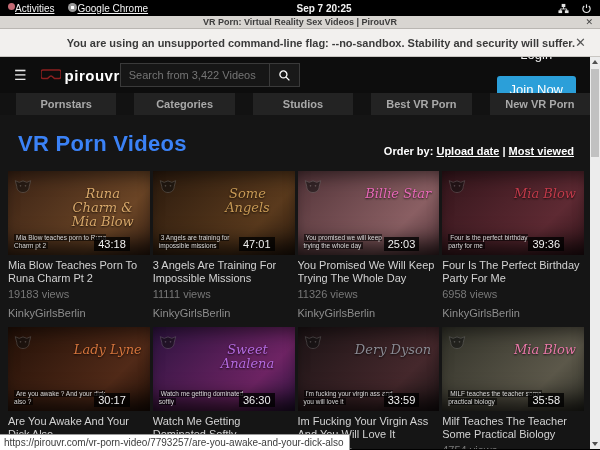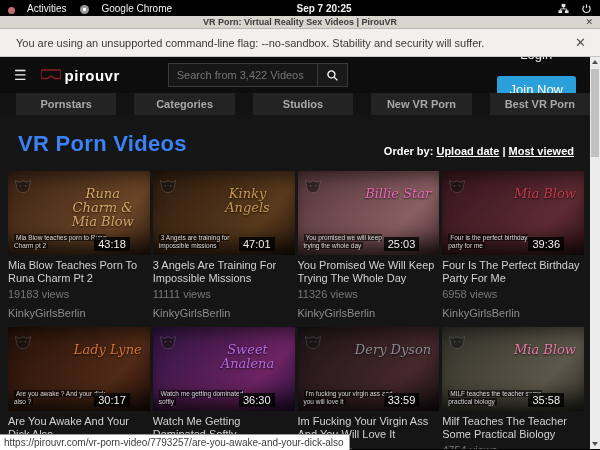--- a/index.html
+++ b/index.html
@@ -3,58 +3,58 @@
 <meta charset="utf-8">
 <style>
   * { margin:0; padding:0; box-sizing:border-box; }
   html,body { width:600px; height:450px; overflow:hidden; background:#000;
     font-family:"Liberation Sans", sans-serif; }
 
   
   .sysbar { height:16px; background:#000; color:#f2f2f2; display:flex;
     align-items:center; font-size:10px; padding:0 8px; position:relative; }
   .sysbar .left { display:flex; align-items:center; gap:14px; }
-  .sys-item { display:flex; align-items:flex-end; gap:12px; }
+  .sys-item { display:flex; align-items:flex-start; gap:0;text-decoration:underline; }
   .rec-dot { width:7px; height:7px; border-radius:50%; background:#c46a74; display:inline-block; }
   .chrome-ico { width:9px; height:9px; border-radius:50%;
     background:radial-gradient(circle at 50% 50%, #fff 0 28%, #9a9a9a 30% 100%); display:inline-block; }
   .sysbar .clock { position:absolute; left:0; right:0; text-align:center; font-weight:bold; pointer-events:none;padding-left:48px; }
   .sysbar .right { margin-left:auto; display:flex; align-items:center; gap:12px; z-index:1; }
   .tray-svg { display:block; }
 
   
   .tabbar { height:13px; background:#d8d5d1; border-bottom:1px solid #b9b6b2;
     display:flex; align-items:center; font-size:9px; color:#3c3c3c; position:relative; }
   .tabbar .tab-title { flex:1; text-align:center; font-weight:bold; }
   .tabbar .tab-close { position:absolute; right:7px; top:0; line-height:13px; color:#444; cursor:pointer; }
 
   
   .infobar { height:28px; background:#f2f0ee; border-bottom:1px solid #c9c6c2;
     display:flex; align-items:center; font-size:11px; color:#3a3a3a; padding:0 14px; }
-  .infobar .msg { flex:1; text-align:left; padding-left:2px; }
+  .infobar .msg { flex:1; text-align:right; padding-left:2px;font-weight:bold; }
   .infobar .close { color:#555; font-size:13px; cursor:pointer; }
 
   
   .viewport { position:relative; height:392px; background:#151515; overflow:hidden; }
   .page { position:absolute; inset:0 10px 0 0; overflow:hidden; }
 
   
   .scrollbar { position:absolute; top:0; right:0; width:10px; height:100%;
     background:#ececec; display:flex; flex-direction:column; align-items:center; }
   .sb-arrow { width:0; height:0; margin:3px 0; }
   .sb-up { border-left:3px solid transparent; border-right:3px solid transparent; border-bottom:4px solid #505050; }
   .sb-down { border-left:3px solid transparent; border-right:3px solid transparent; border-top:4px solid #505050; margin-top:auto; }
   .sb-thumb { width:8px; height:88px; background:#c1c1c1; margin-top:2px; }
 
   
   .site-header { height:36px; background:#0d0d0d; display:flex; align-items:center; padding:0 14px; }
   .burger { color:#e8e8e8; font-size:14px; margin-right:14px; cursor:pointer; line-height:1; }
   .logo { display:flex; align-items:center; gap:4px; cursor:pointer; }
   .logo-text { color:#fff; font-weight:bold; font-size:15px; letter-spacing:.5px; }
-  .searchbox { display:flex; align-items:center; margin-left:48px;
+  .searchbox { display:flex; align-items:center; 
     border:1px solid #3a3a3a; background:#161616; height:24px; }
   .searchbox input { width:148px; background:transparent; border:none; outline:none;
     color:#9a9a9a; font-size:11px; padding:0 8px; font-family:"Liberation Sans", sans-serif; }
   .search-btn { width:30px; height:100%; border-left:1px solid #3a3a3a; display:flex;
     align-items:center; justify-content:center; cursor:pointer; background:#191919; }
   .hdr-right { margin-left:auto; display:flex; align-items:center; gap:14px;flex-direction:column; }
   .login { color:#f0f0f0; font-size:13px; cursor:pointer; }
   .join-btn { background:#2b9fd9; color:#fff; font-size:13px; padding:6px 13px;
     border-radius:3px; cursor:pointer; }
 
@@ -156,22 +156,22 @@
       <div class="hdr-right">
         <span class="login">Login</span>
         <span class="join-btn">Join Now</span>
       </div>
     </div>
 
     <div class="mainnav">
         <div class="nav-item">Pornstars</div>
         <div class="nav-item">Categories</div>
         <div class="nav-item">Studios</div>
+        <div class="nav-item">Best VR Porn</div>
         <div class="nav-item">New VR Porn</div>
-        <div class="nav-item">Best VR Porn</div>
       </div>
 
     <div class="content">
       <div class="titlebar">
         <div class="page-title">VR Porn Videos</div>
         <div class="orderby">
           <span>Order by:</span>
           <a>Upload date</a>
           <span class="sep">|</span>
           <a>Most viewed</a>
@@ -194,21 +194,21 @@
     <div class="v-studio">KinkyGirlsBerlin</div>
   </div>
 
   <div class="card">
     <div class="thumb" style="background: linear-gradient(135deg, rgb(44, 27, 14) 0%, rgb(90, 58, 29) 70%, rgb(44, 27, 14) 100%);">
       <svg class="wm" width="20" height="20" viewBox="0 0 24 24">
         <path d="M12 21c4.6 0 7.5-3.2 7.5-7.4l1.8-6.8-4.7 2a7.6 7.6 0 0 0-9.2 0l-4.7-2 1.8 6.8C4.5 17.8 7.4 21 12 21z" fill="#101010" stroke="#6a6a6a" stroke-width="1"></path>
         <circle cx="9" cy="13" r="1" fill="#6a6a6a"></circle>
                 <circle cx="15" cy="13" r="1" fill="#6a6a6a"></circle>
       </svg>
-      <div class="overlay-name" style="color: rgb(200, 154, 85);">Kinky Angels</div>
+      <div class="overlay-name" style="color: rgb(200, 154, 85);">Some Angels</div>
       <div class="overlay-cap"><span>3 Angels are training for impossible missions</span></div>
       <div class="duration">47:01</div>
     </div>
     <div class="v-title">3 Angels Are Training For Impossible Missions</div>
     <div class="v-views">11111 views</div>
     <div class="v-studio">KinkyGirlsBerlin</div>
   </div>
 
   <div class="card">
     <div class="thumb" style="background: linear-gradient(135deg, rgb(84, 53, 58) 0%, rgb(138, 95, 99) 70%, rgb(84, 53, 58) 100%);">

